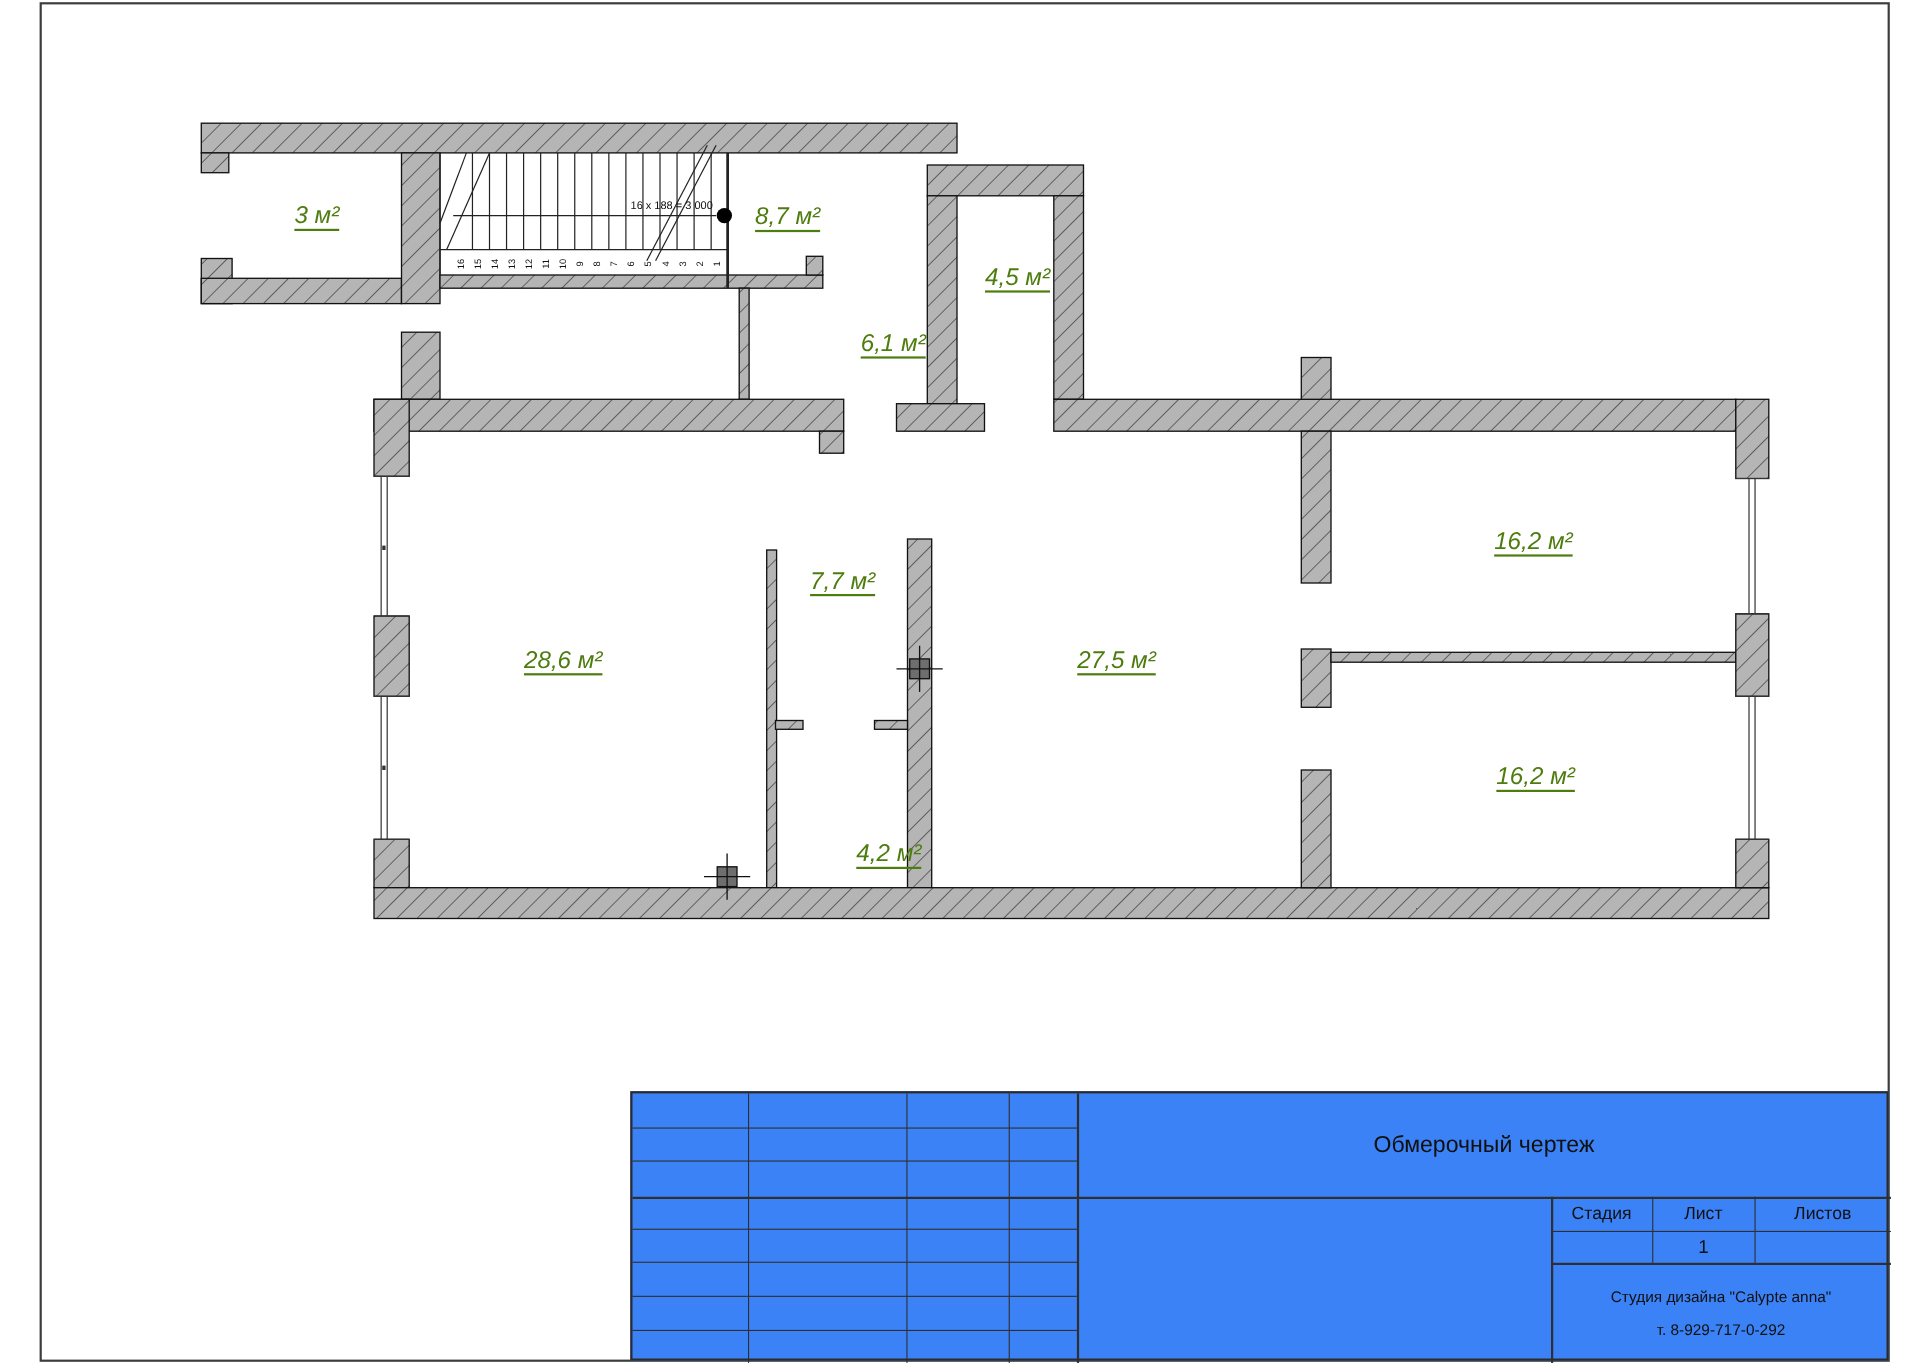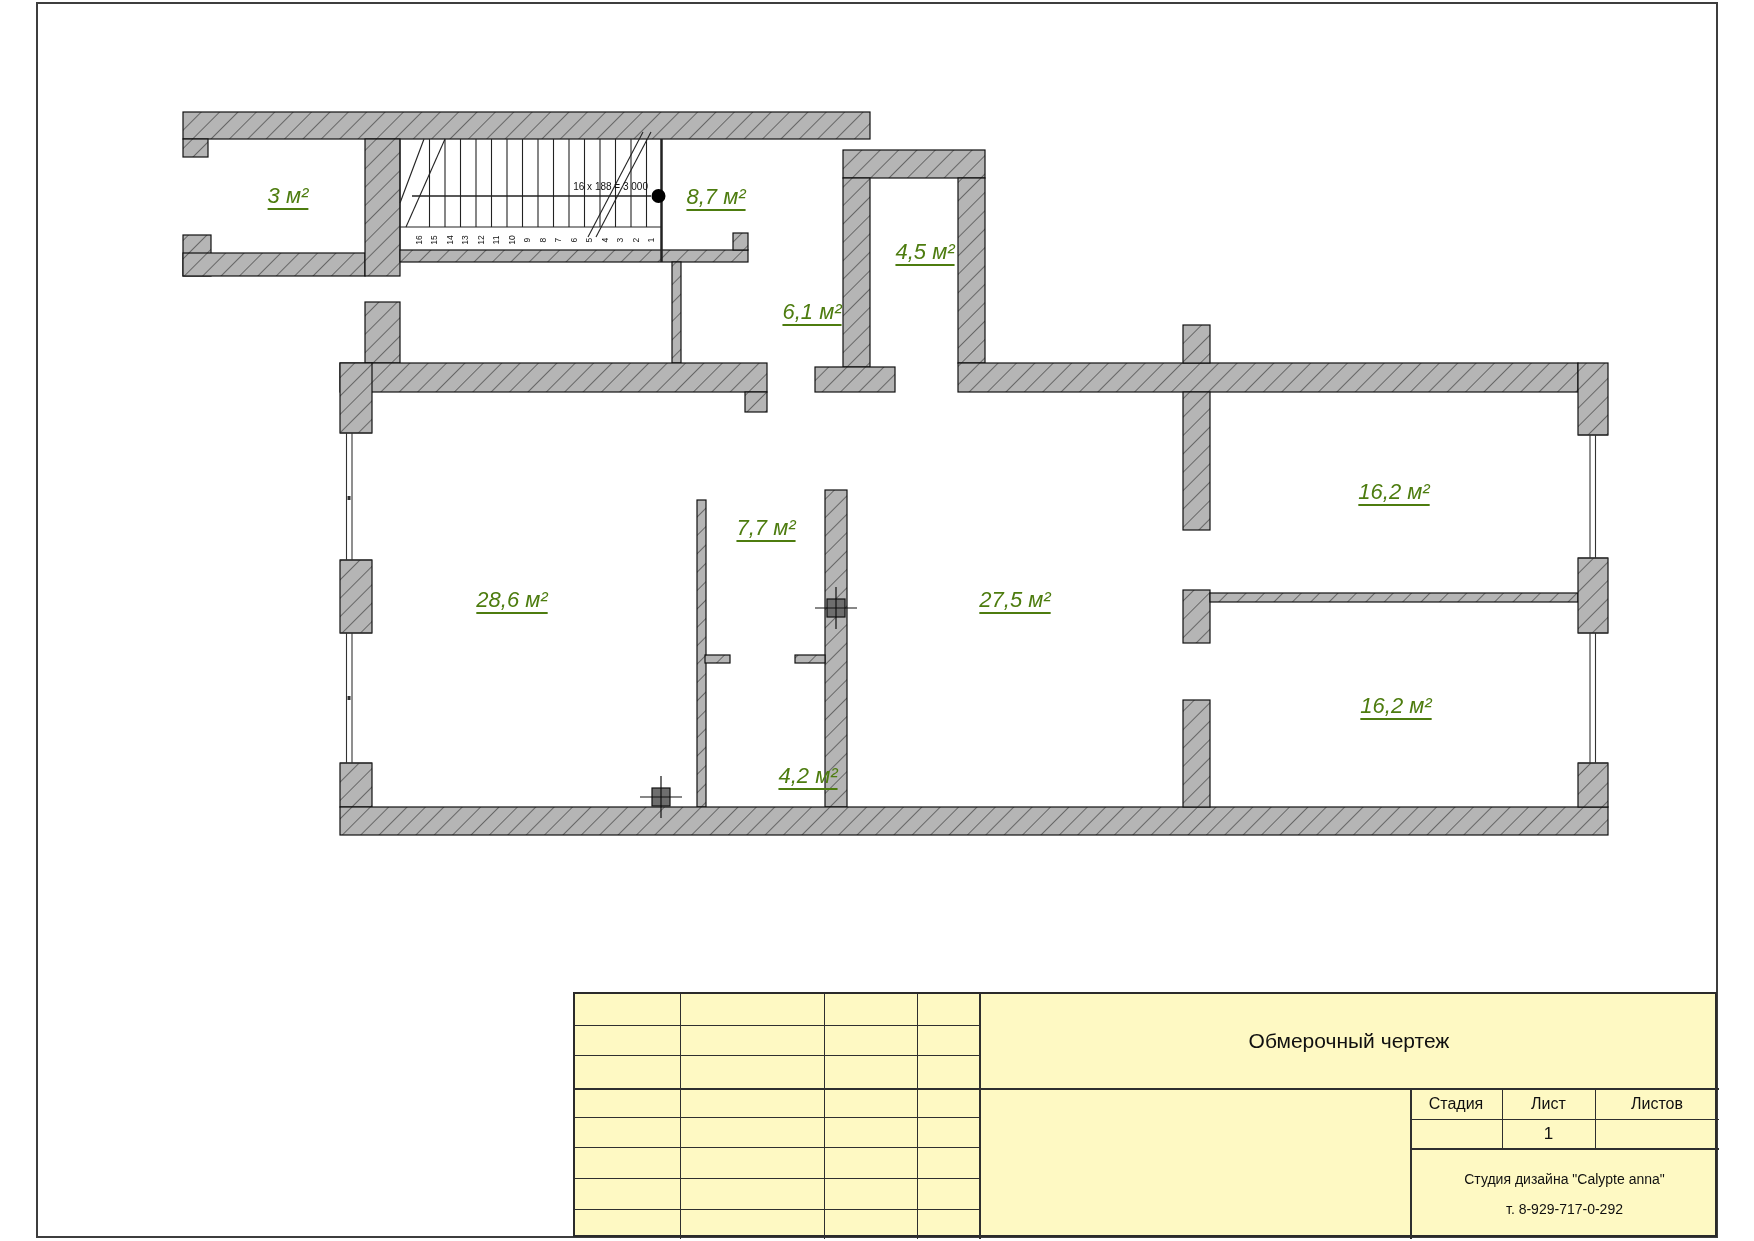--- a/index.html
+++ b/index.html
@@ -7,21 +7,21 @@
        font-family:"Liberation Sans", sans-serif;color:#111;}
   #sheet{position:absolute;left:0;top:0;width:1754px;height:1241px;}
   svg{position:absolute;left:0;top:0;}
   .room-label{position:absolute;transform:translate(-50%,-50%);
       font-style:italic;font-size:22px;font-weight:400;color:#4d7c0f;
       text-decoration:underline;text-underline-offset:5px;white-space:nowrap;}
   .tread-num{font-size:8.5px;fill:#111;text-anchor:middle;}
   .stair-formula{font-size:10px;fill:#111;}
   
   #title-block{position:absolute;left:573px;top:992px;width:1144px;height:245px;
-      border:2.4px solid #2b2b2b;box-sizing:border-box;background:#fef9c3;}
+      border:2.4px solid #2b2b2b;box-sizing:border-box;background:#3b82f6;}
   .tb-line{position:absolute;background:#2f2f2f;}
   .tb-text{position:absolute;display:flex;align-items:center;justify-content:center;
       text-align:center;color:#101010;}
   #tb-title{left:404px;top:0;width:740px;height:94px;font-size:21px;}
   #tb-designer{left:404px;top:94px;width:431px;height:151px;flex-direction:column;font-size:19px;line-height:38px;}
   .tb-head{font-size:16px;}
   #tb-stage{left:835px;top:94px;width:92px;height:31px;}
   #tb-sheet{left:927px;top:94px;width:93px;height:31px;}
   #tb-sheets{left:1020px;top:94px;width:124px;height:31px;}
   #tb-sheetnum{left:927px;top:125px;width:93px;height:29px;font-size:17px;}

